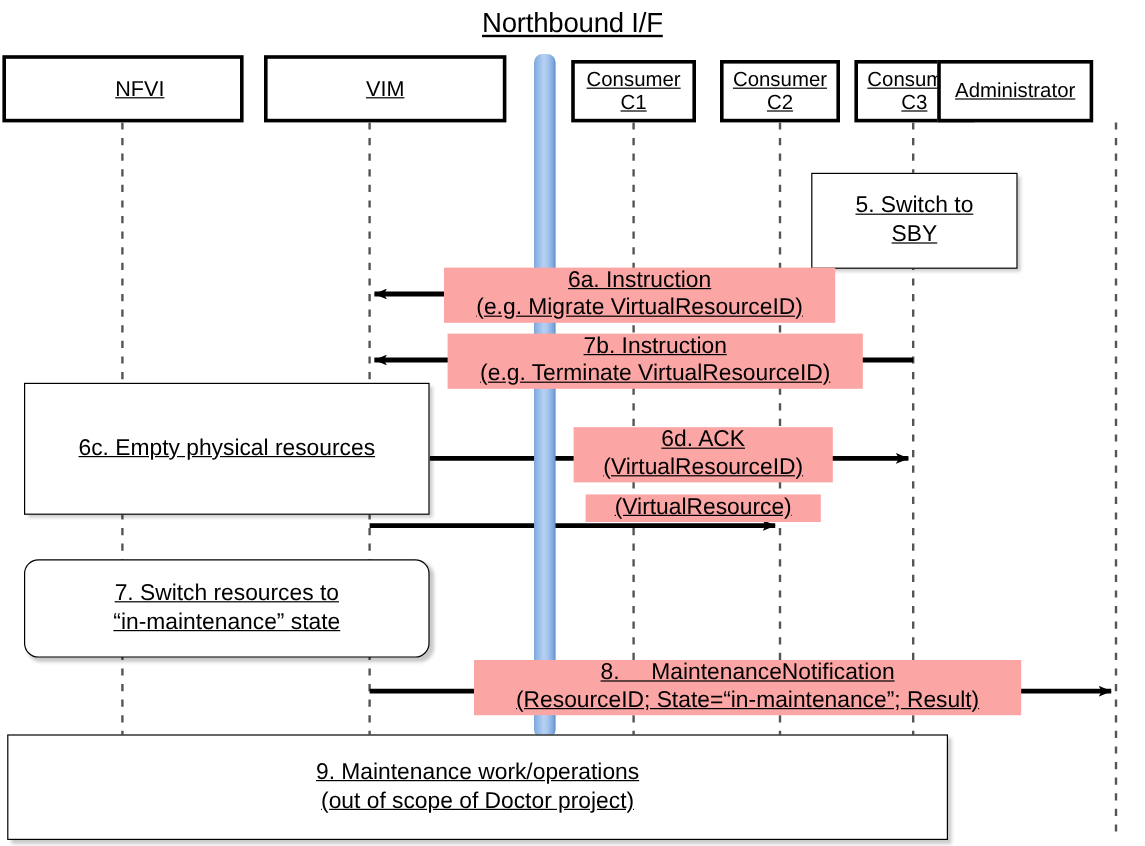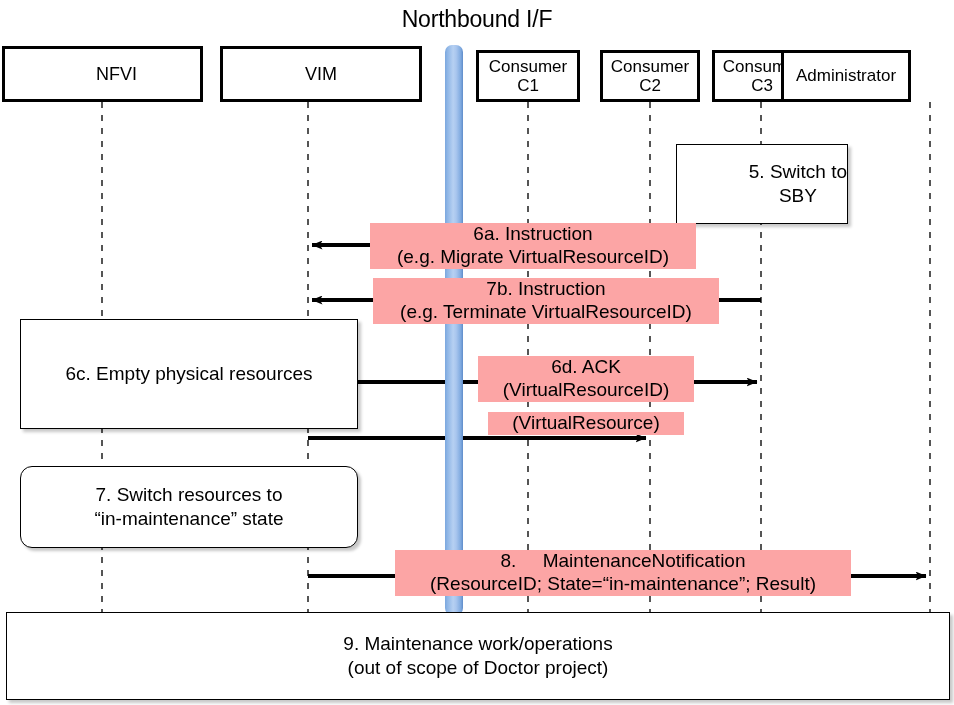--- a/index.html
+++ b/index.html
@@ -16,21 +16,21 @@
     overflow: hidden;
   }
   svg.layer {
     position: absolute;
     left: 0;
     top: 0;
     width: 954px;
     height: 705px;
     pointer-events: none;
   }
-  .abs { position: absolute; }
+  .abs { position: absolute; text-decoration: underline; }
 
   
   .diagram-title {
     left: 0;
     top: 6px;
     width: 954px;
     text-align: center;
     font-size: 23px;
     color: #000000;
     letter-spacing: -0.2px;
@@ -169,38 +169,38 @@
 
   <div class="abs msg-label" style="left:488px;top:412px;width:190px;">
     <div>(VirtualResource)</div>
   </div>
 
   <div class="abs msg-label" style="left:395px;top:550px;width:450px;">
     <div style="white-space:pre;">8.     MaintenanceNotification</div>
     <div>(ResourceID; State=“in-maintenance”; Result)</div>
   </div>
 
-  <div class="abs note-box" style="left:676px;top:144px;width:172px;height:80px;justify-content:flex-end;">
+  <div class="abs note-box" style="left:676px;top:144px;width:172px;height:80px;">
     <div>
       <div>5. Switch to</div>
       <div>SBY</div>
     </div>
   </div>
 
   <div class="abs note-box" style="left:20px;top:319px;width:338px;height:110px;">
     <div>6c. Empty physical resources</div>
   </div>
 
   <div class="abs note-box" style="left:20px;top:466px;width:338px;height:82px;border-radius:12px;">
     <div>
       <div>7. Switch resources to</div>
       <div>“in-maintenance” state</div>
     </div>
   </div>
 
-  <div class="abs note-box" style="left:6px;top:612px;width:944px;height:88px;">
+  <div class="abs note-box" style="left:6px;top:612px;width:784px;height:88px;">
     <div>
       <div>9. Maintenance work/operations</div>
       <div>(out of scope of Doctor project)</div>
     </div>
   </div>
 
 </div>
 
 </body></html>

